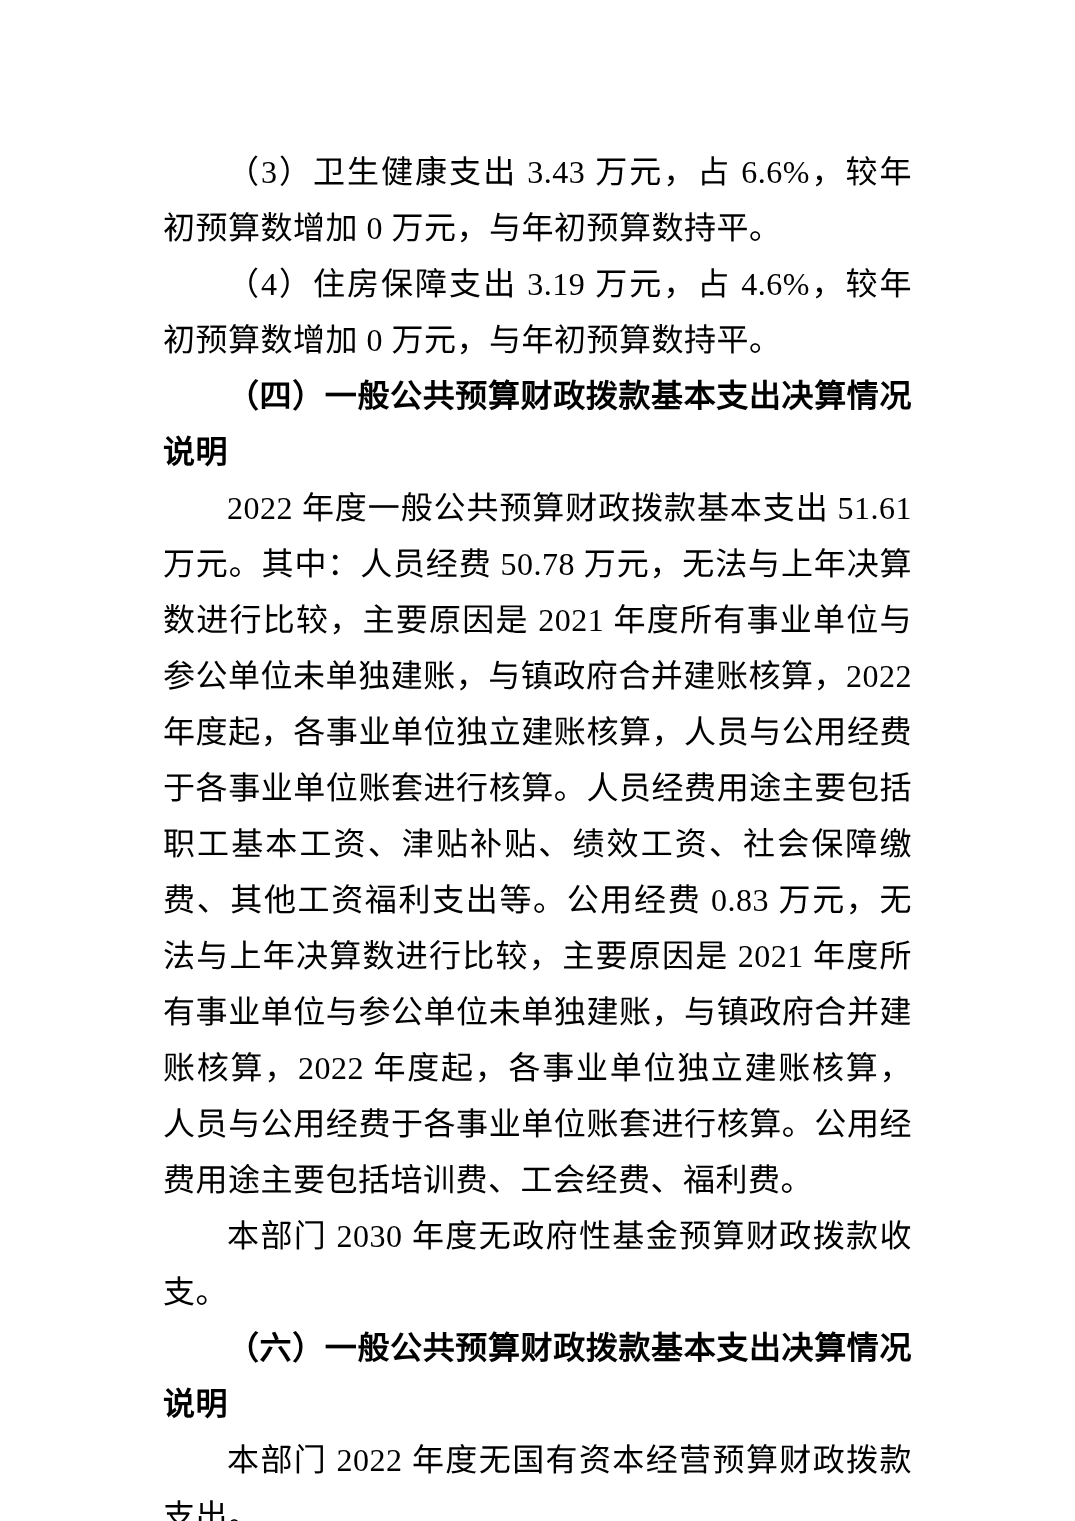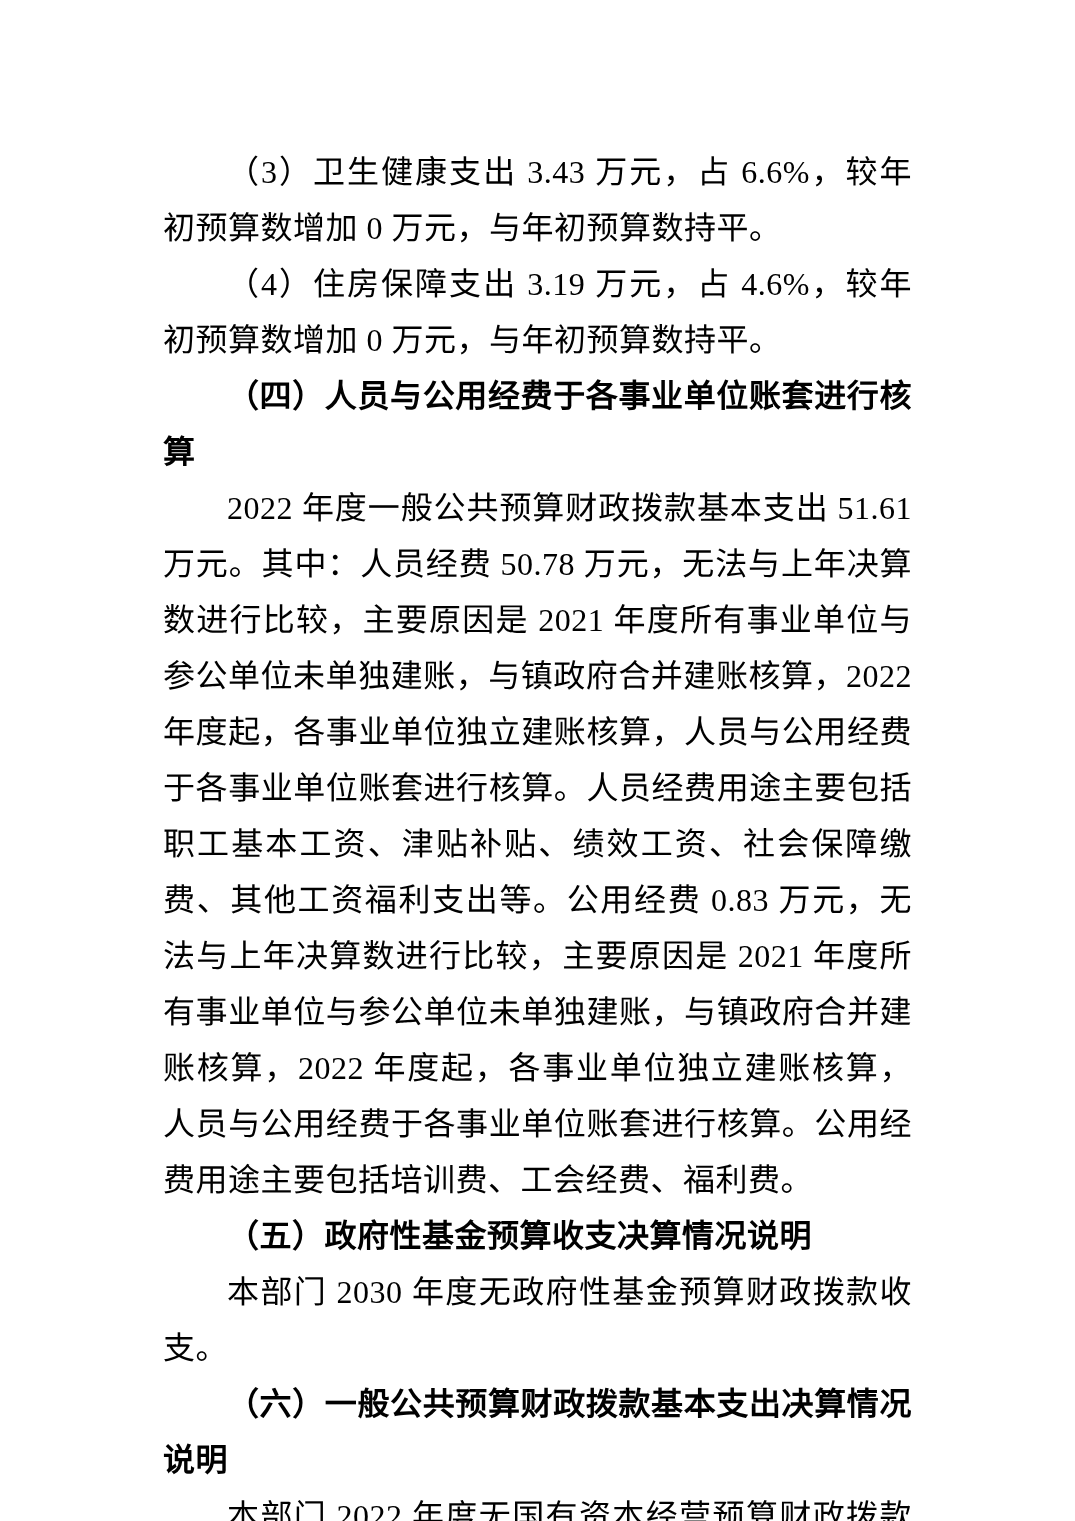--- a/index.html
+++ b/index.html
@@ -38,20 +38,19 @@
     font-weight: bold;
   }
 </style>
 </head>
 <body>
 
 <div class="page" style="background: rgb(255, 255, 255);">
   <main class="content" id="doc-content">
       <p class="para body">（3）卫生健康支出 3.43 万元，占 6.6%，较年初预算数增加 0 万元，与年初预算数持平。</p>
       <p class="para body">（4）住房保障支出 3.19 万元，占 4.6%，较年初预算数增加 0 万元，与年初预算数持平。</p>
-      <p class="para subheading">（四）人员与公用经费于各事业单位账套进行核算</p>
+      <p class="para subheading">（四）一般公共预算财政拨款基本支出决算情况说明</p>
       <p class="para body">2022 年度一般公共预算财政拨款基本支出 51.61 万元。其中：人员经费 50.78 万元，无法与上年决算数进行比较，主要原因是 2021 年度所有事业单位与参公单位未单独建账，与镇政府合并建账核算，2022 年度起，各事业单位独立建账核算，人员与公用经费于各事业单位账套进行核算。人员经费用途主要包括职工基本工资、津贴补贴、绩效工资、社会保障缴费、其他工资福利支出等。公用经费 0.83 万元，无法与上年决算数进行比较，主要原因是 2021 年度所有事业单位与参公单位未单独建账，与镇政府合并建账核算，2022 年度起，各事业单位独立建账核算，人员与公用经费于各事业单位账套进行核算。公用经费用途主要包括培训费、工会经费、福利费。</p>
-      <p class="para subheading">（五）政府性基金预算收支决算情况说明</p>
       <p class="para body">本部门 2030 年度无政府性基金预算财政拨款收支。</p>
       <p class="para subheading">（六）一般公共预算财政拨款基本支出决算情况说明</p>
       <p class="para body">本部门 2022 年度无国有资本经营预算财政拨款支出。</p>
     </main>
 </div>
 
 </body></html>

